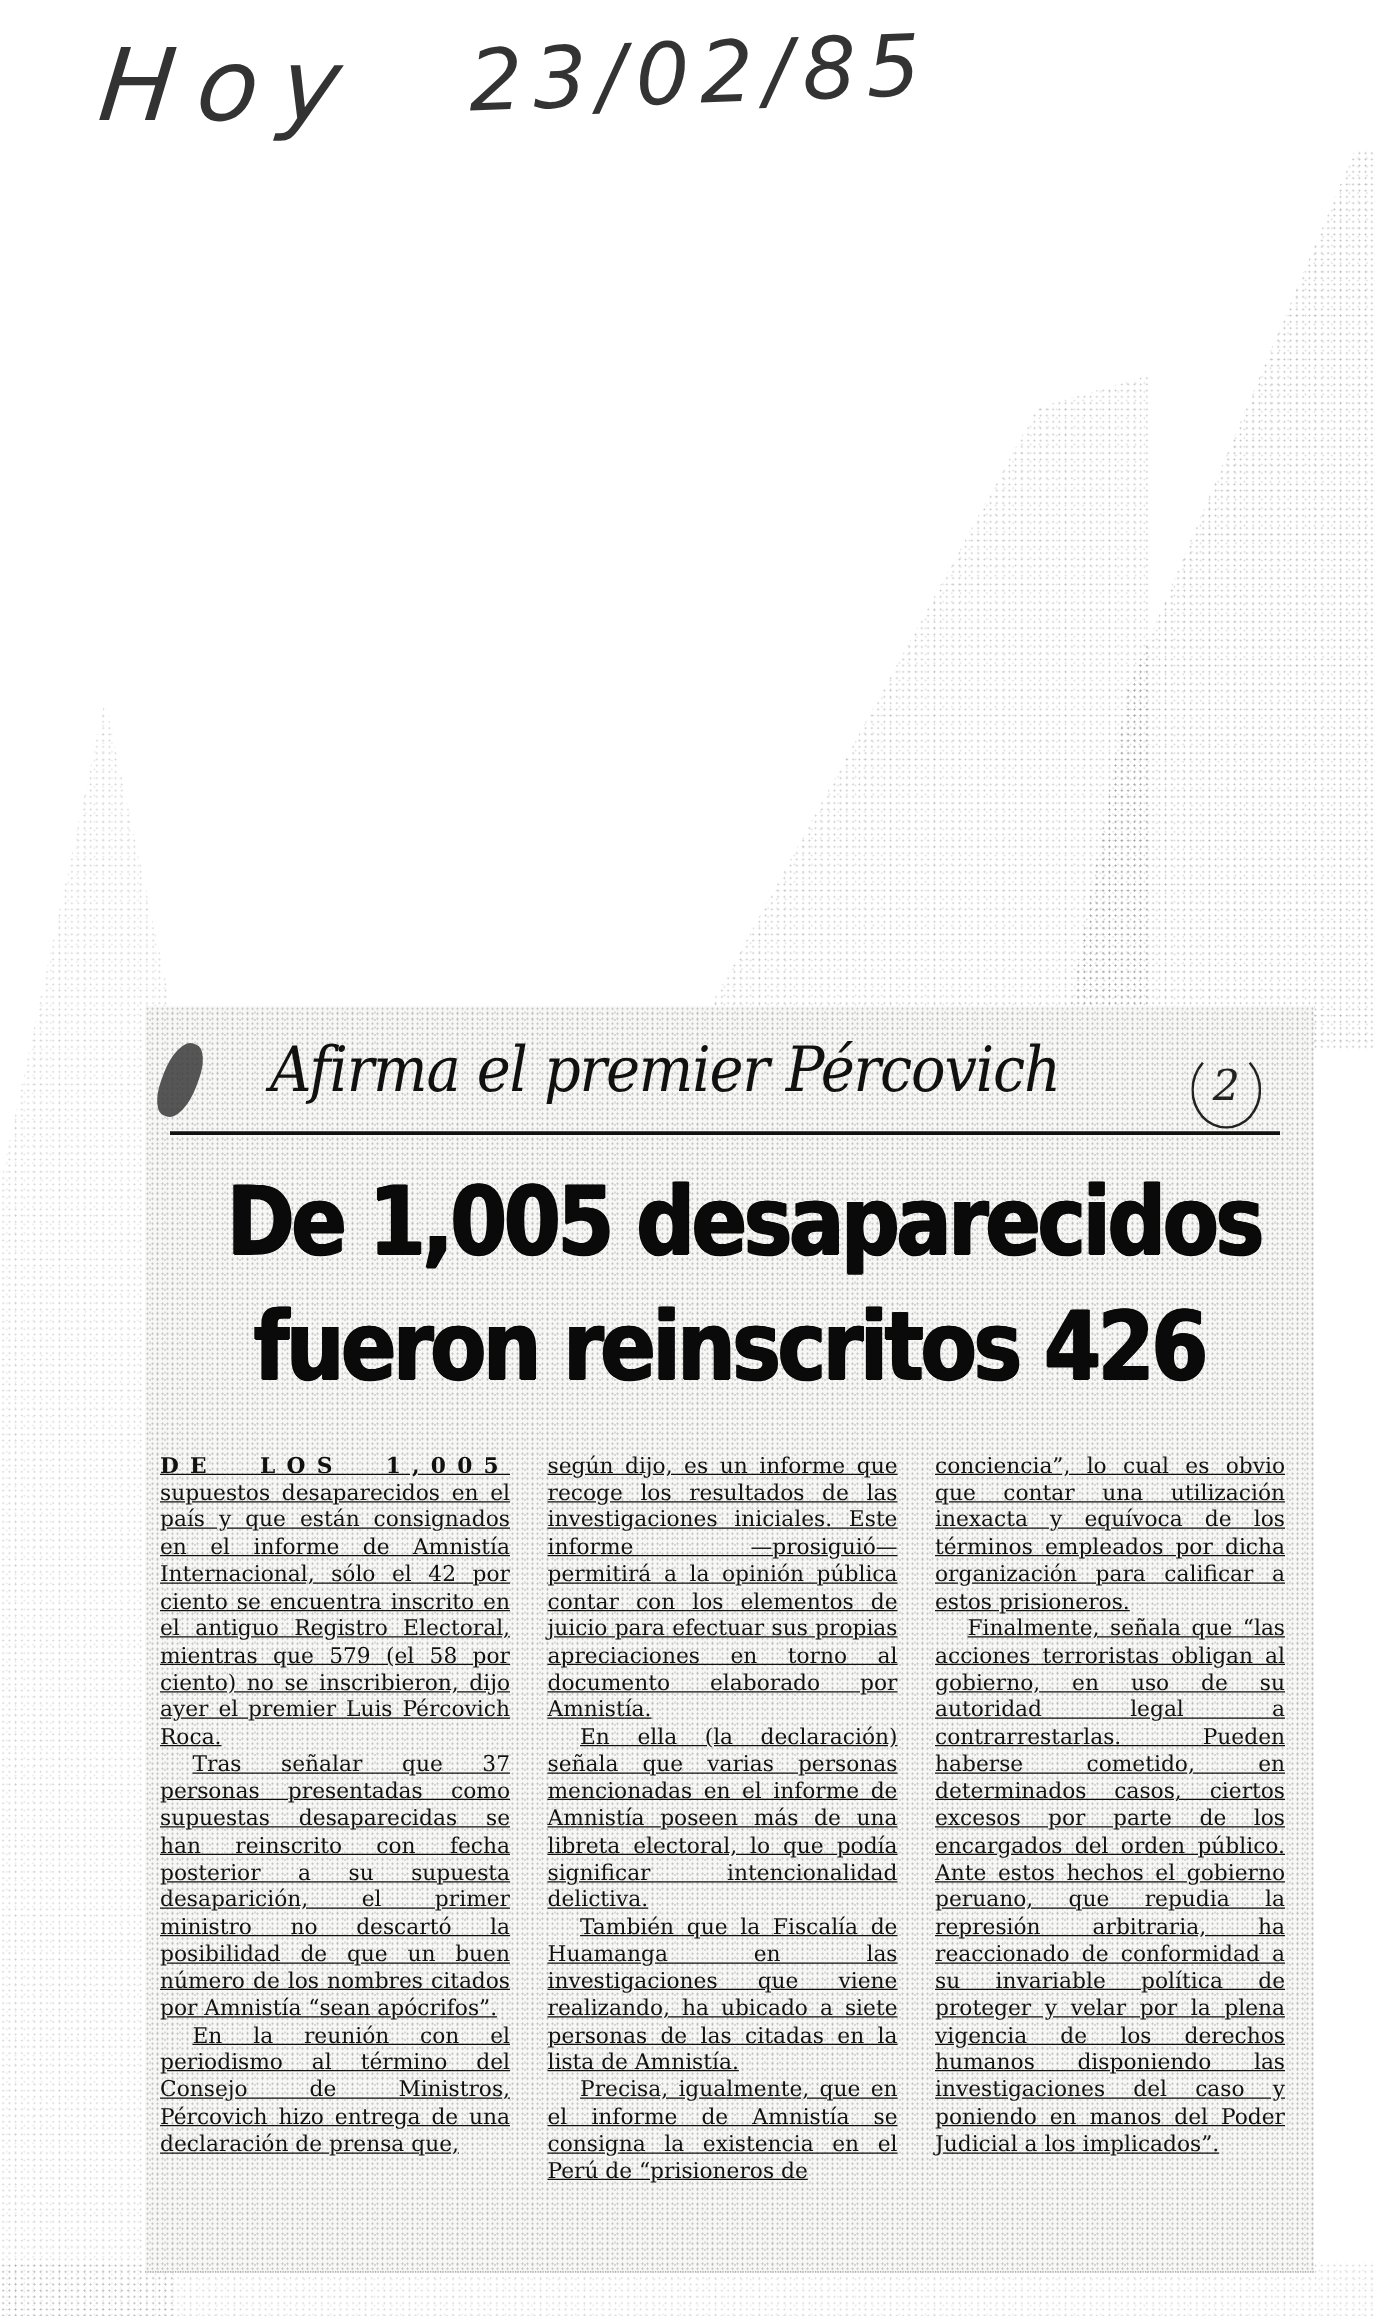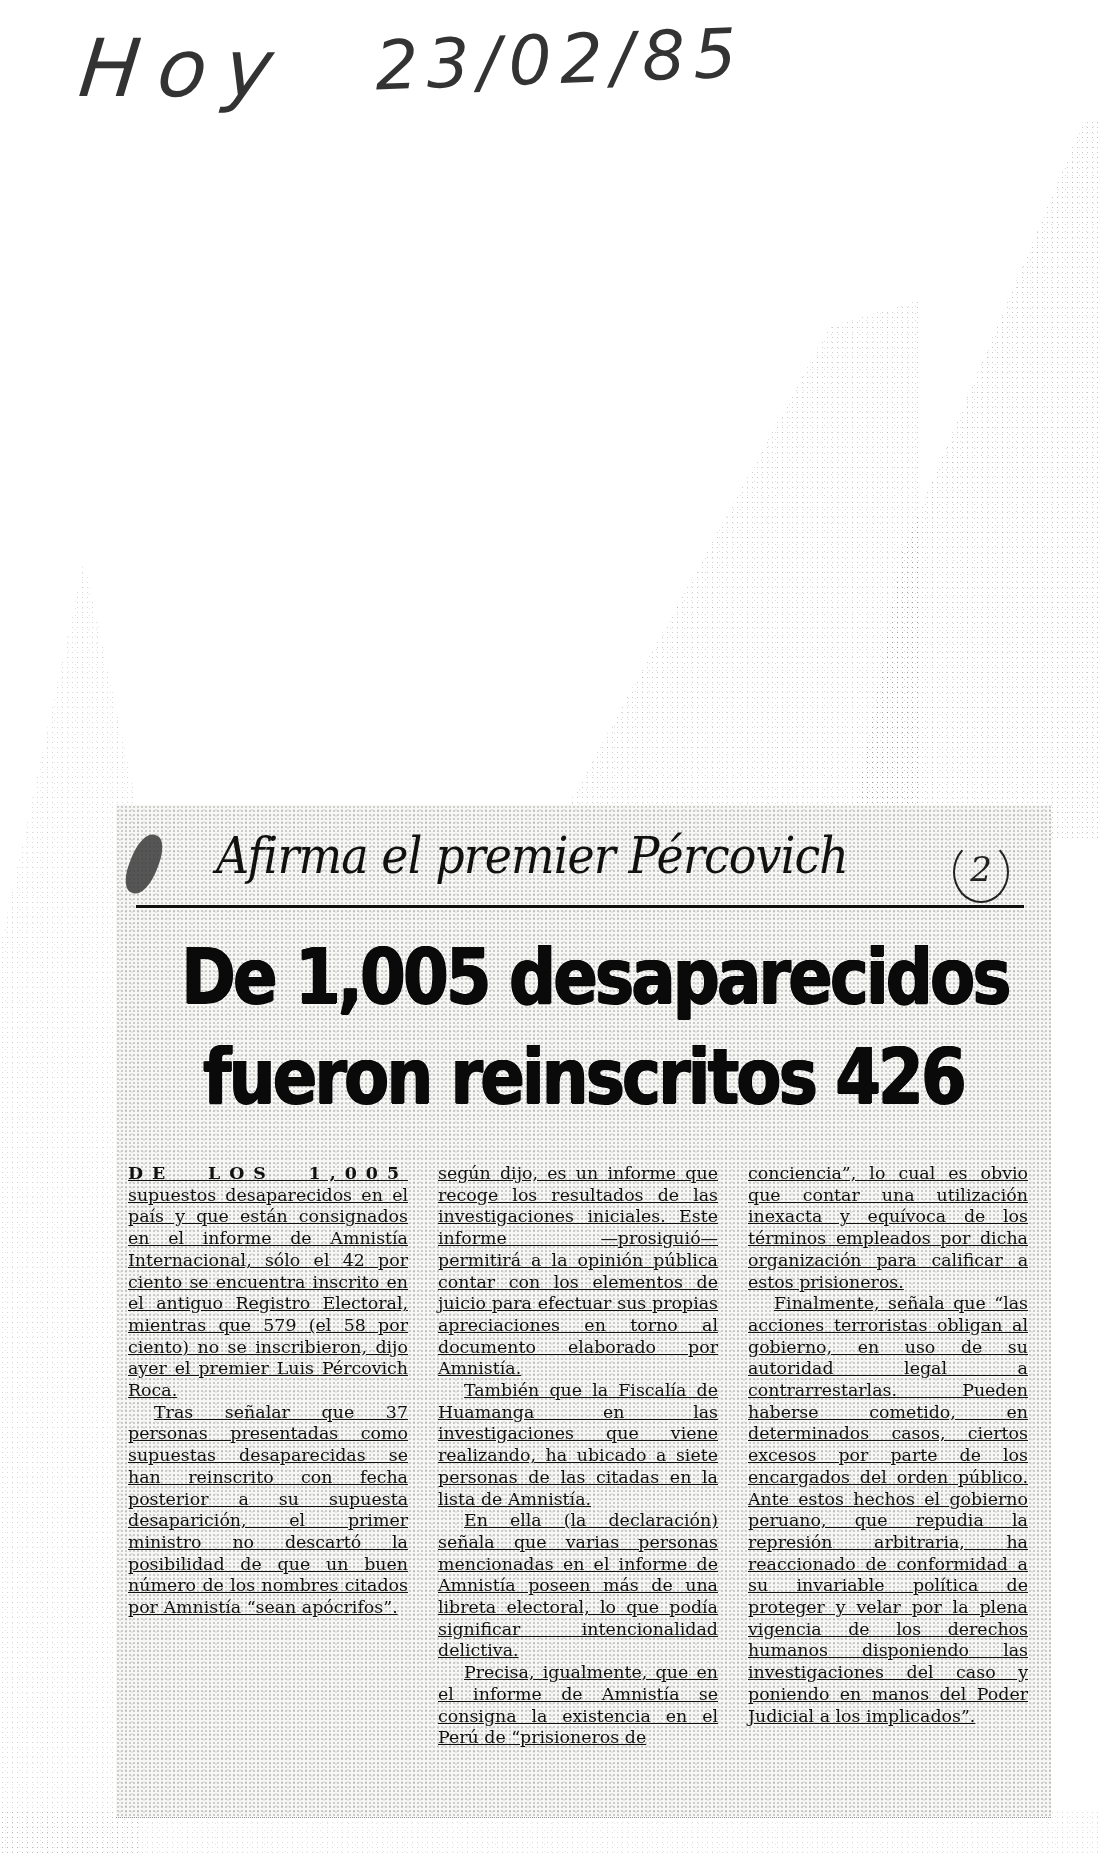--- a/index.html
+++ b/index.html
@@ -102,26 +102,27 @@
   <div class="kicker">Afirma el premier Pércovich</div>
   <div class="kicker-mark">2</div>
   <div class="kicker-rule"></div>
 
   <div class="headline hl-1">De 1,005 desaparecidos</div>
   <div class="headline hl-2">fueron reinscritos 426</div>
 
   <div class="col col-1">
     <p class="first"><span class="lead-caps">DE LOS 1,005</span><span> supuestos desaparecidos en el país y que están consignados en el informe de Amnistía Internacional, sólo el 42 por ciento se encuentra inscrito en el antiguo Registro Electoral, mientras que 579 (el 58 por ciento) no se inscribieron, dijo ayer el premier Luis Pércovich Roca.</span></p>
     <p>Tras señalar que 37 personas presentadas como supuestas desaparecidas se han reinscrito con fecha posterior a su supuesta desaparición, el primer ministro no descartó la posibilidad de que un buen número de los nombres citados por Amnistía “sean apócrifos”.</p>
+    <p>En la reunión con el periodismo al término del Consejo de Ministros, Pércovich hizo entrega de una declaración de prensa que,</p>
   </div>
 
   <div class="col col-2">
     <p class="cont">según dijo, es un informe que recoge los resultados de las investigaciones iniciales. Este informe —prosiguió— permitirá a la opinión pública contar con los elementos de juicio para efectuar sus propias apreciaciones en torno al documento elaborado por Amnistía.</p>
+    <p>En ella (la declaración) señala que varias personas mencionadas en el informe de Amnistía poseen más de una libreta electoral, lo que podía significar intencionalidad delictiva.</p>
     <p>También que la Fiscalía de Huamanga en las investigaciones que viene realizando, ha ubicado a siete personas de las citadas en la lista de Amnistía.</p>
-    <p>En ella (la declaración) señala que varias personas mencionadas en el informe de Amnistía poseen más de una libreta electoral, lo que podía significar intencionalidad delictiva.</p>
     <p>Precisa, igualmente, que en el informe de Amnistía se consigna la existencia en el Perú de “prisioneros de</p>
   </div>
 
   <div class="col col-3">
     <p class="cont">conciencia”, lo cual es obvio que contar una utilización inexacta y equívoca de los términos empleados por dicha organización para calificar a estos prisioneros.</p>
     <p>Finalmente, señala que “las acciones terroristas obligan al gobierno, en uso de su autoridad legal a contrarrestarlas. Pueden haberse cometido, en determinados casos, ciertos excesos por parte de los encargados del orden público. Ante estos hechos el gobierno peruano, que repudia la represión arbitraria, ha reaccionado de conformidad a su invariable política de proteger y velar por la plena vigencia de los derechos humanos disponiendo las investigaciones del caso y poniendo en manos del Poder Judicial a los implicados”.</p>
   </div>
 </div>
 
 </body></html>

